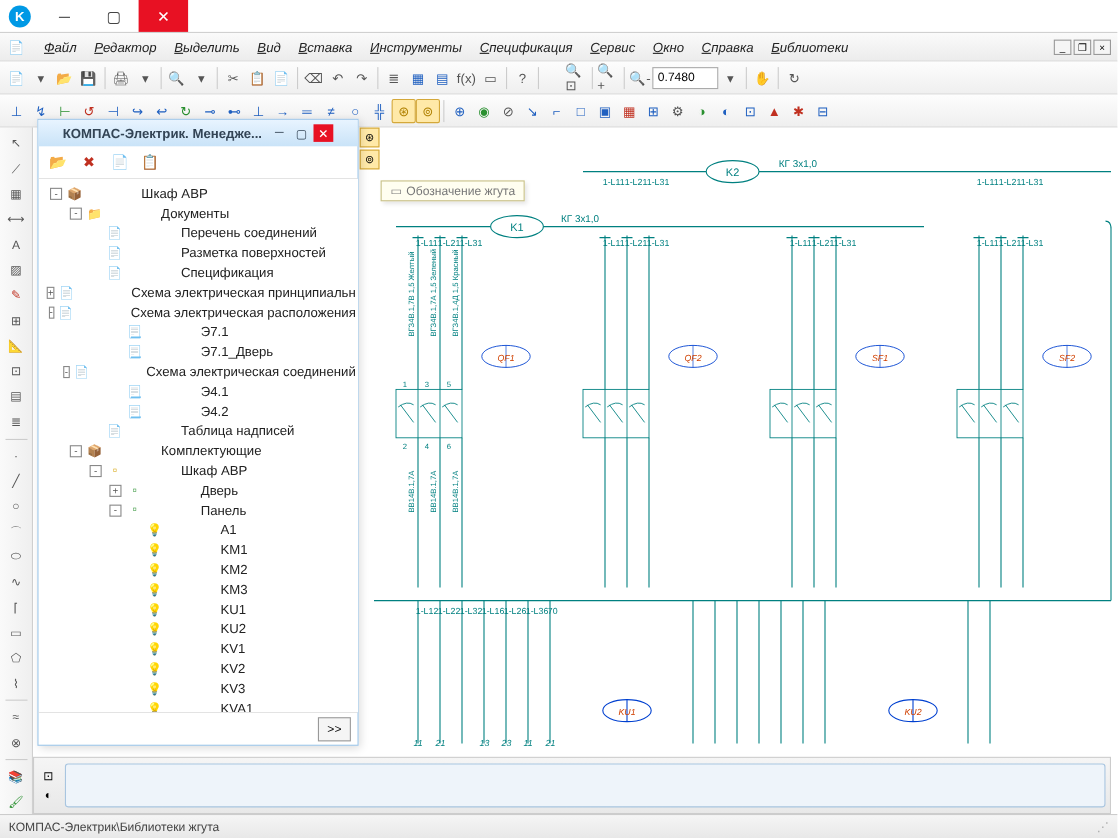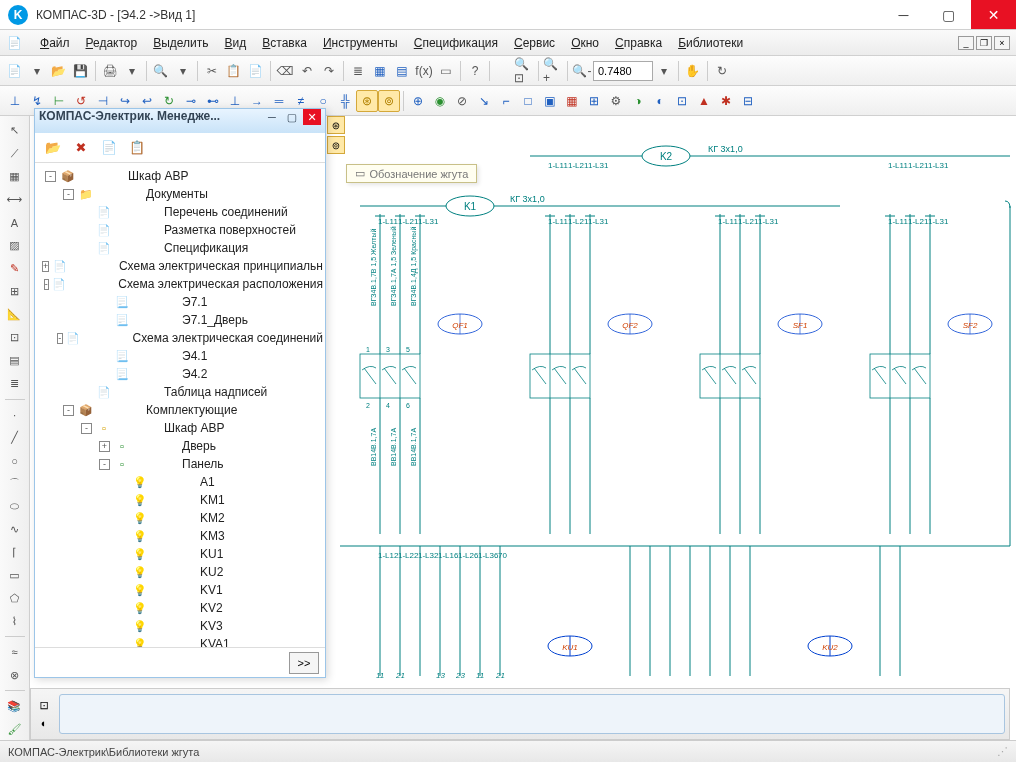--- a/index.html
+++ b/index.html
@@ -9,40 +9,40 @@
 .titlebar { height: 30px; background: #fff; border-bottom: 1px solid #d0d0d0; display: flex; align-items: center; padding: 0 0 0 8px; }
 .titlebar .appicon { width: 20px; height: 20px; border-radius: 50%; background: #0099e5; color: #fff; display: flex; align-items: center; justify-content: center; font-size: 12px; font-weight: bold; margin-right: 8px; }
 .titlebar .title { font-size: 12px; color: #333; flex: 1; }
 .winbtns { display: flex; height: 100%; }
 .winbtn { width: 45px; height: 100%; display: flex; align-items: center; justify-content: center; font-size: 14px; color: #444; }
 .winbtn.close { background: #e81123; color: #fff; }
 
 
 .menubar { height: 26px; background: linear-gradient(#fafafa,#ececec); border-bottom: 1px solid #d0d0d0; display: flex; align-items: center; padding: 0 6px; font-size: 12px; }
 .menubar .micon { width: 18px; height: 18px; margin-right: 8px; display: flex; align-items: center; justify-content: center; }
-.menuitem { padding: 0 8px; color: #222; text-decoration: underline; text-decoration-color: transparent; cursor: default; }
+.menuitem { padding: 0 8px; color: #222; text-decoration: underline; text-decoration-color: transparent; cursor: default; font-style: italic; }
 .menuitem::first-letter { text-decoration: underline; }
 .mdi-btns { margin-left: auto; display: flex; gap: 2px; }
 .mdi-btns span { width: 16px; height: 14px; border: 1px solid #999; font-size: 9px; display: flex; align-items: center; justify-content: center; background: #f5f5f5; }
 
 
 .toolbar { height: 30px; border-bottom: 1px solid #d0d0d0; display: flex; align-items: center; padding: 0 4px; gap: 0px; background: linear-gradient(#fdfdfd,#efefef); }
 .tb-btn { width: 22px; height: 22px; display: flex; align-items: center; justify-content: center; font-size: 12px; color: #555; border: 1px solid transparent; border-radius: 2px; }
 .tb-sep { width: 1px; height: 20px; background: #ccc; margin: 0 3px; }
 .tb-input { width: 60px; height: 20px; font-size: 11px; padding: 0 4px; border: 1px solid #aaa; }
 .tb-btn.active { background: #ffe9a8; border-color: #d4a83a; }
 
 
 .vtoolbar { position: absolute; left: 0; top: 116px; width: 30px; bottom: 22px; background: linear-gradient(90deg,#fafafa,#efefef); border-right: 1px solid #d0d0d0; display: flex; flex-direction: column; align-items: center; padding-top: 4px; gap: 1px; }
 .vtb-btn { width: 24px; height: 22px; display: flex; align-items: center; justify-content: center; font-size: 11px; color: #555; border: 1px solid transparent; }
 .vtb-sep { width: 20px; height: 1px; background: #ccc; margin: 3px 0; }
 
 
 .panel { position: absolute; left: 34px; top: 108px; width: 292px; height: 570px; background: #fff; border: 1px solid #9cc5e8; box-shadow: 2px 2px 8px rgba(0,0,0,0.15); display: flex; flex-direction: column; }
-.panel-title { height: 24px; background: linear-gradient(#e8f4ff,#c9e3f8); display: flex; align-items: flex-start; padding: 0 4px; font-size: 12px; color: #345; }
+.panel-title { height: 24px; background: linear-gradient(#e8f4ff,#c9e3f8); display: flex; align-items: center; padding: 0 22px; font-size: 12px; color: #345; }
 .panel-title .ptxt { flex: 1; font-weight: 600; }
 .panel-title .pbtn { width: 18px; height: 16px; display: flex; align-items: center; justify-content: center; font-size: 11px; margin-left: 2px; }
 .panel-title .pbtn.close { background: #e81123; color: #fff; }
 .panel-tb { height: 30px; border-bottom: 1px solid #ddd; display: flex; align-items: center; padding: 0 6px; gap: 4px; }
 .panel-tb .ptbtn { width: 24px; height: 22px; display: flex; align-items: center; justify-content: center; font-size: 13px; border: 1px solid transparent; }
 .tree { flex: 1; overflow: auto; padding: 4px 2px; font-size: 12px; background: #fff; }
 .tree-item { display: flex; align-items: center; height: 18px; white-space: nowrap; }
 .tree-item .indent { display: inline-block; }
 .tree-item .exp { width: 11px; height: 11px; border: 1px solid #888; display: inline-flex; align-items: center; justify-content: center; font-size: 9px; line-height: 1; margin-right: 4px; color: #555; background: #fff; }
 .tree-item .noexp { width: 11px; display: inline-block; margin-right: 4px; }
@@ -78,21 +78,20 @@
 .ic-red { color: #c03020; }
 .ic-blue { color: #2060c0; }
 .ic-folder { color: #e0b050; }
 .ic-bulb { color: #e8c020; }
 </style>
 </head>
 <body>
 
 <div class="titlebar">
   <div class="appicon">K</div>
-  <div class="title">КОМПАС-3D - [Э4.2 -&gt;Вид 1]</div>
   <div class="winbtns">
     <div class="winbtn">─</div>
     <div class="winbtn">▢</div>
     <div class="winbtn close">✕</div>
   </div>
 </div>
 
 <div class="menubar">
   <div class="micon">📄</div>
   <span class="menuitem">Файл</span>

